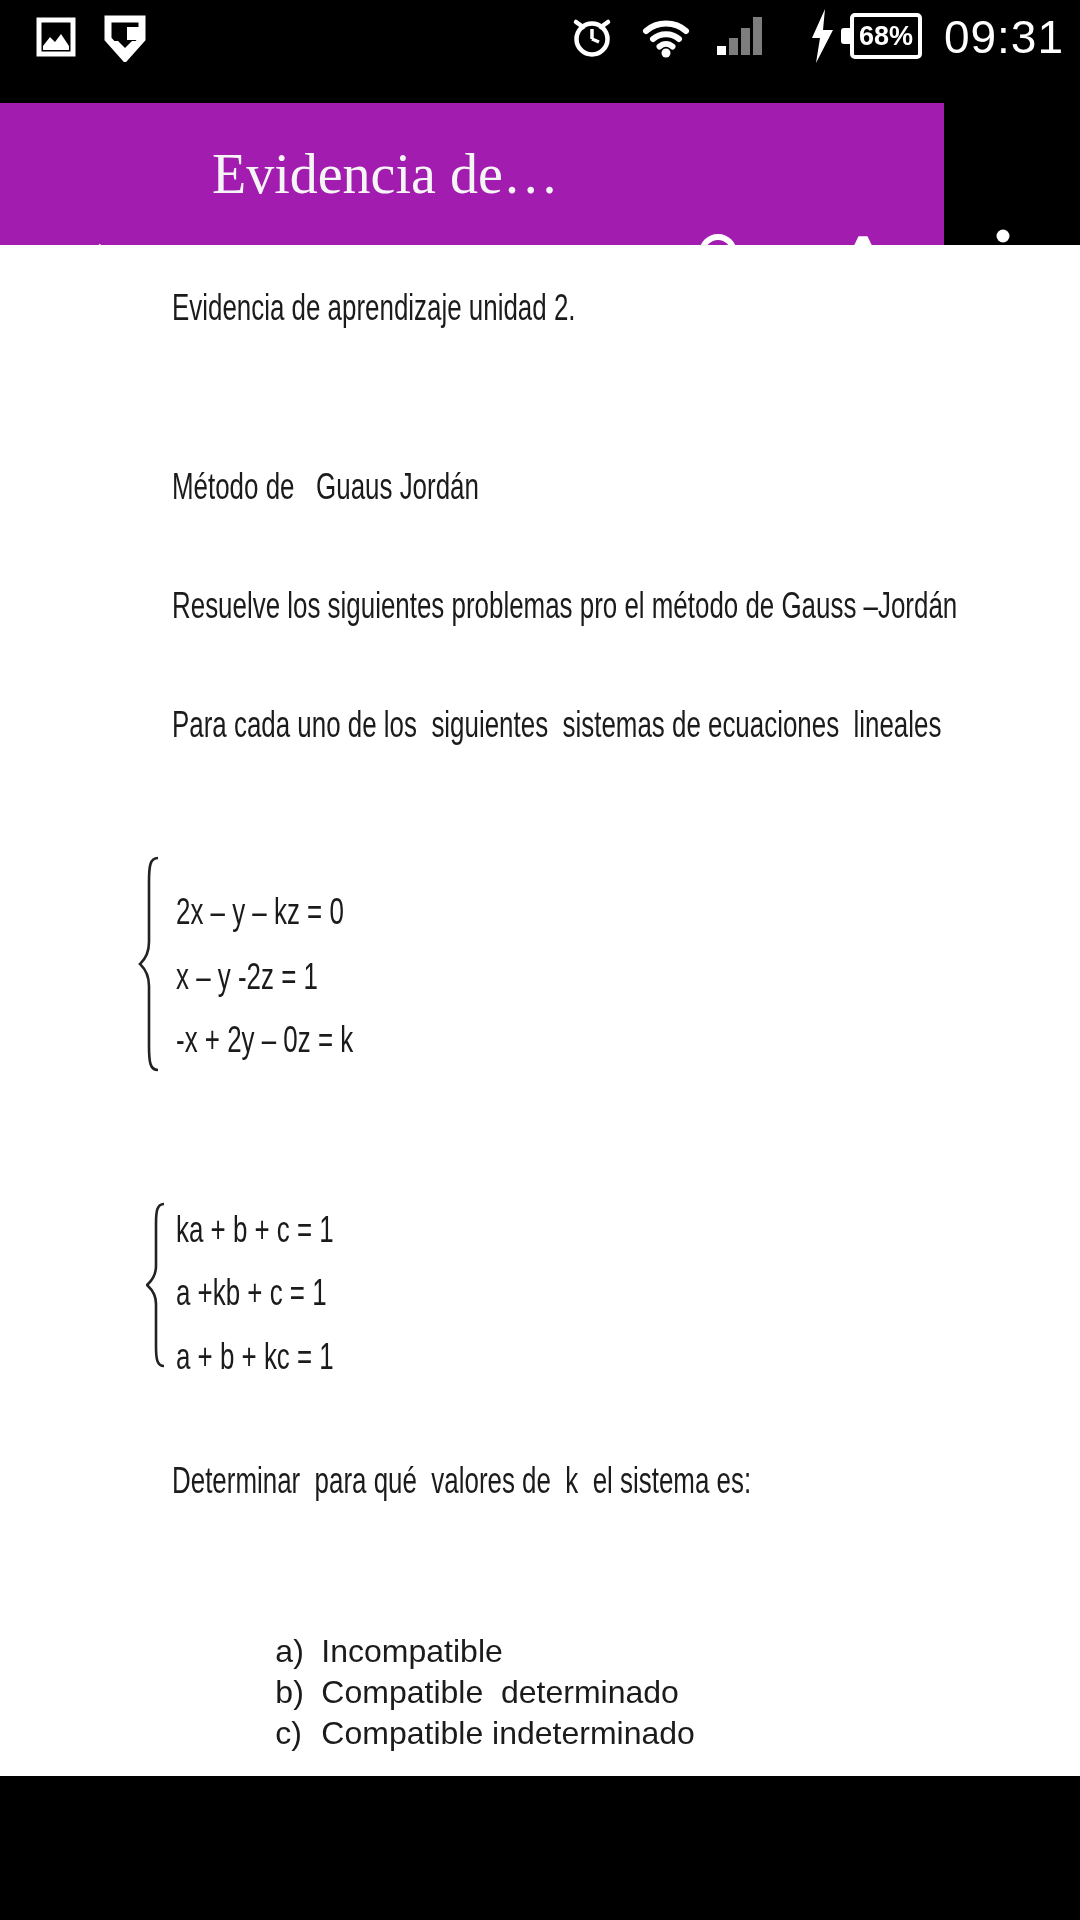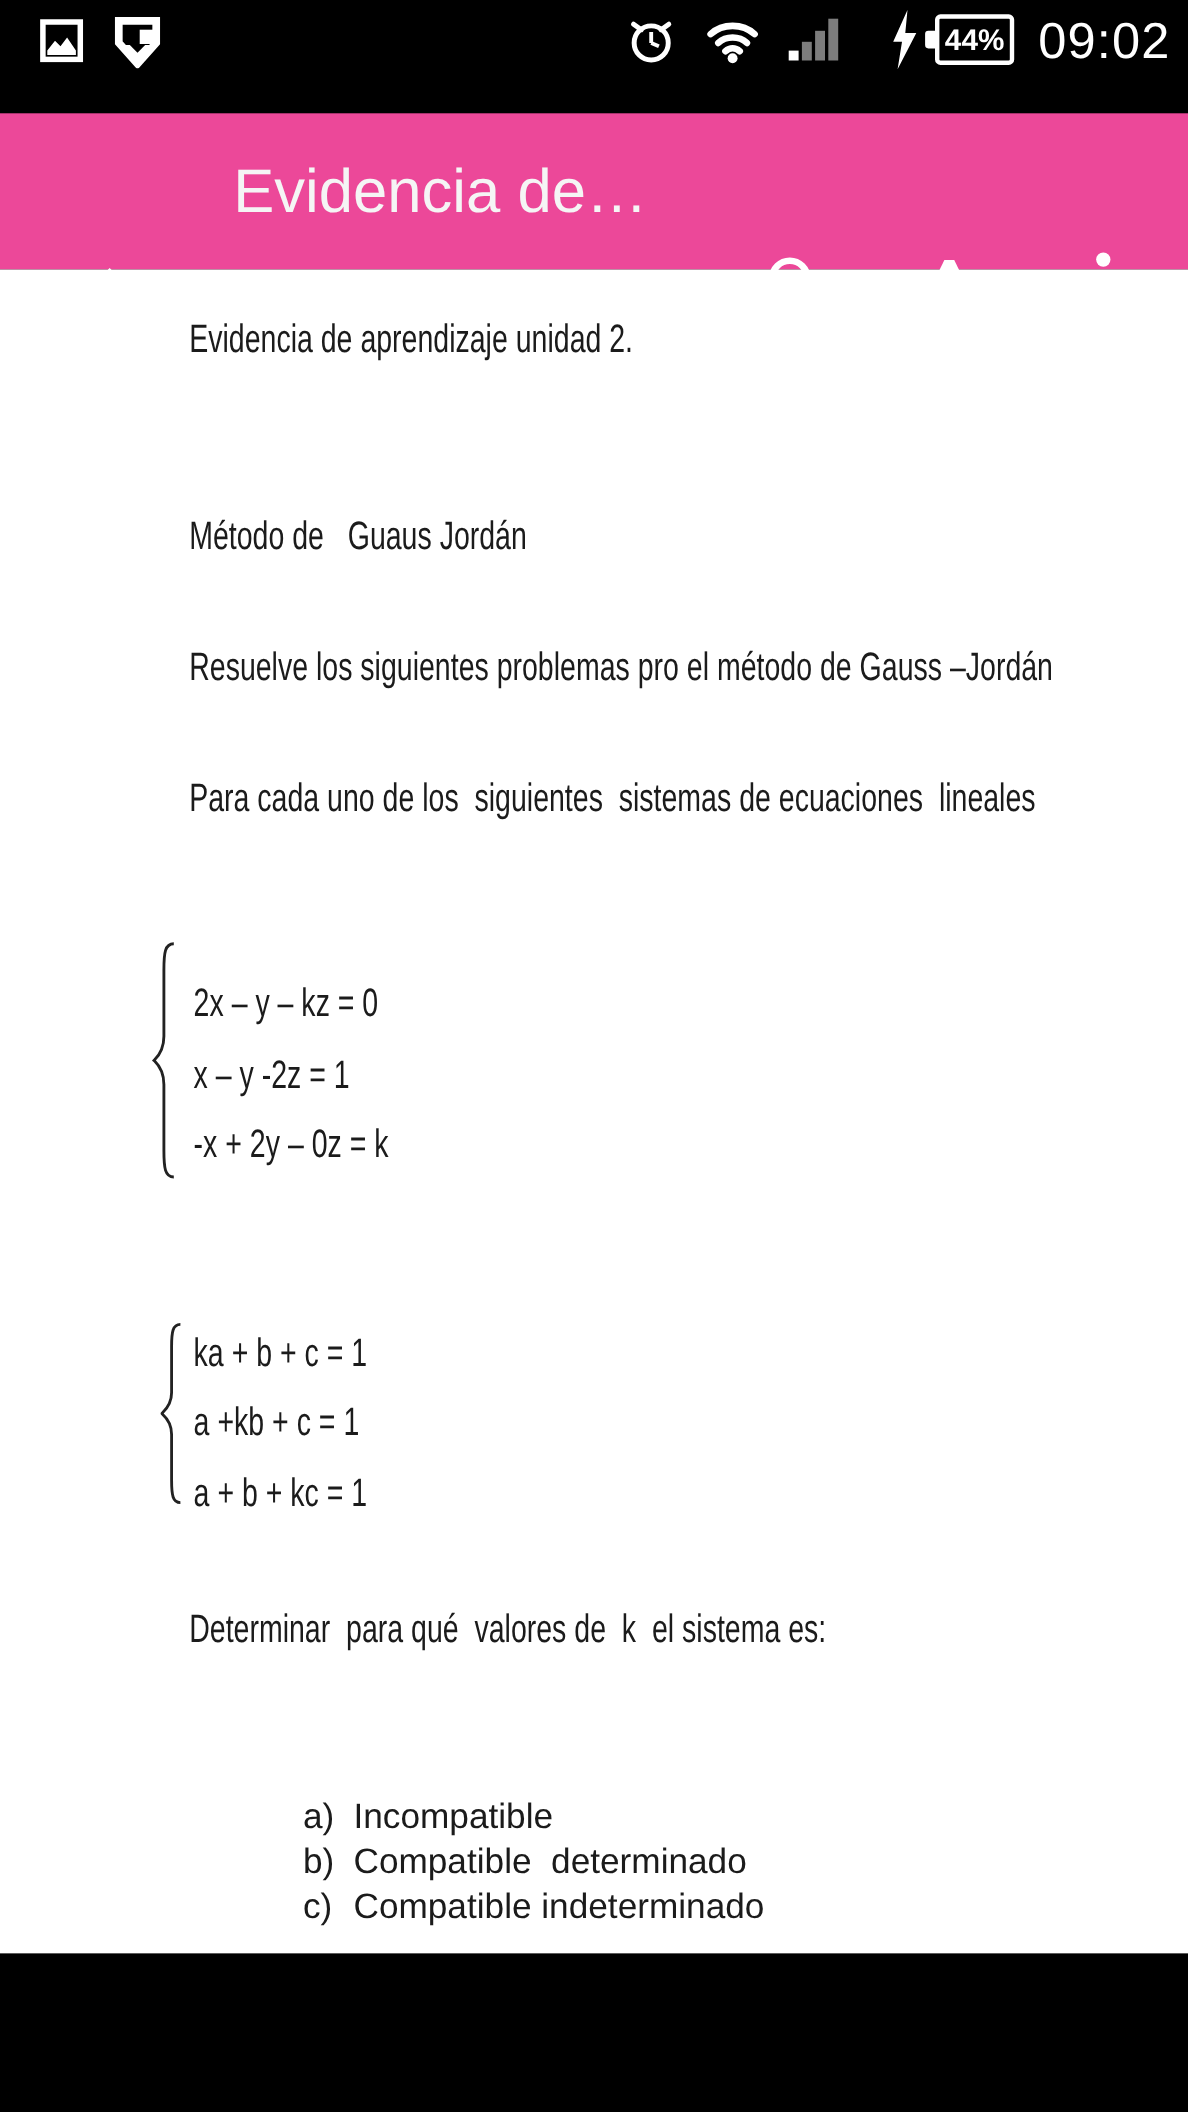--- a/index.html
+++ b/index.html
@@ -14,21 +14,21 @@
     position:absolute;right:16px;top:8px;width:140px;height:58px;
     color:#fff;font-size:46px;font-weight:500;text-align:right;line-height:58px;letter-spacing:1px;
   }
   .sb-batt{
     position:absolute;left:850px;top:13px;width:72px;height:46px;
     border:4px solid #fff;border-radius:5px;box-sizing:border-box;
     color:#fff;font-size:27px;font-weight:700;text-align:center;line-height:38px;
   }
   .sb-batt-nub{position:absolute;left:841px;top:28px;width:9px;height:16px;background:#fff;border-radius:3px 0 0 3px;}
   
-  .appbar{position:absolute;left:0;top:103px;width:1080px;height:142px;background:#ec4899;}
+  .appbar{position:absolute;left:0;top:103px;width:944px;height:142px;background:#a21caf;font-family:Liberation Serif, serif;}
   .ab-title{
     position:absolute;left:212px;top:0;height:142px;line-height:142px;
     color:#f5f5f5;font-size:56px;white-space:pre;
   }
   .ab-btn{position:absolute;background:none;border:none;padding:0;cursor:pointer;}
   
   .doc{position:absolute;left:0;top:245px;width:1080px;height:1531px;background:#fff;padding-left:25px;}
   .doc-line{
     position:absolute;color:#1b1b1b;font-size:36px;line-height:44px;white-space:pre;
     transform:scaleX(0.72);transform-origin:0 50%;
@@ -79,24 +79,24 @@
       <rect x="25" y="15" width="9" height="27" fill="#7d7d7d"></rect>
       <rect x="37" y="4" width="9" height="38" fill="#7d7d7d"></rect>
     </svg>
 
     <svg class="sb-icon" style="left:808px;top:9px" width="28" height="54" viewBox="0 0 28 54">
       <polygon points="17,0 4,29 12,29 8,54 25,21 15,21" fill="#fff"></polygon>
     </svg>
 
     <div class="sb-batt-nub"></div>
     <div class="sb-batt">
-      <span>44%</span>
+      <span>68%</span>
     </div>
 
-    <div class="sb-time">09:02</div>
+    <div class="sb-time">09:31</div>
   </div>
 
   <div class="appbar">
     <button class="ab-btn" style="left:69px;top:130px;width:56px;height:56px">
       <svg width="56" height="56" viewBox="0 0 56 56">
         <line x1="18" y1="28" x2="50" y2="28" stroke="#fff" stroke-width="6.5"></line>
         <polyline points="33,13 18,28 33,43" fill="none" stroke="#fff" stroke-width="6.5"></polyline>
       </svg>
     </button>
 

